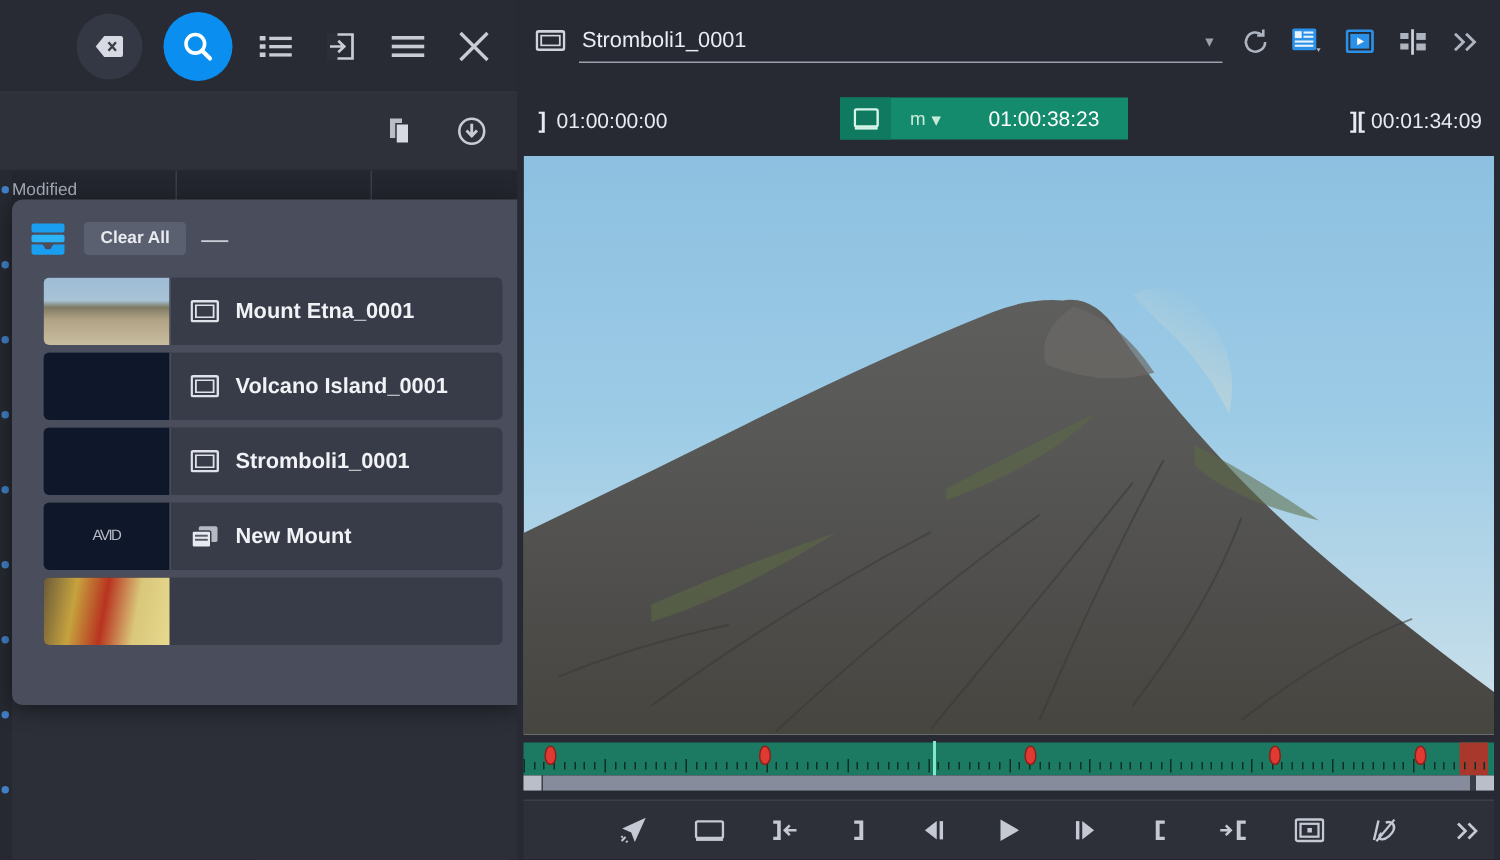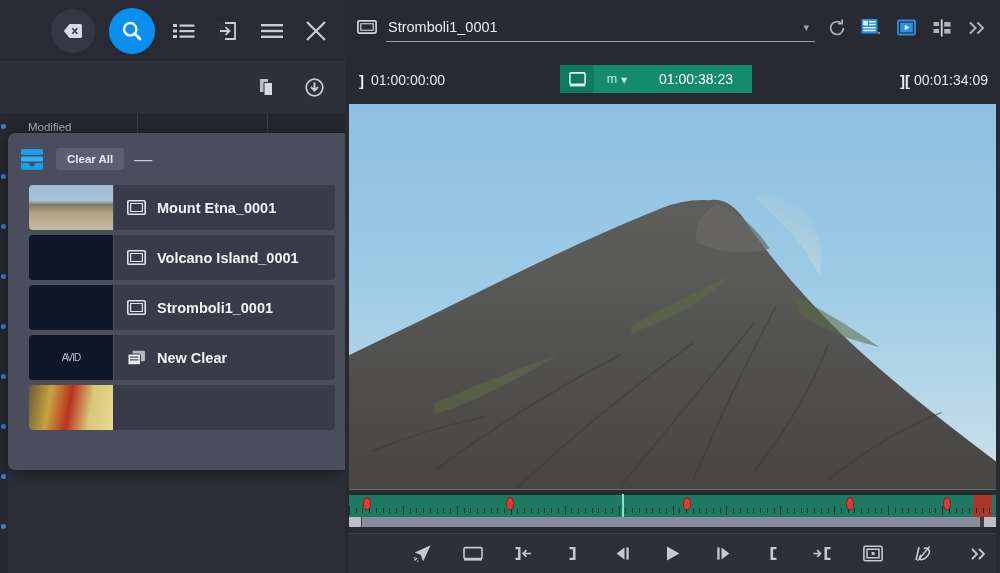--- a/index.html
+++ b/index.html
@@ -38,21 +38,21 @@
   .lp-secondbar {
     position: absolute; left: 0; top: 62px; width: 345px; height: 52px;
     background: #2e313a;
     display: flex; align-items: center; justify-content: flex-end;
     padding-right: 16px; gap: 16px;
     border-bottom: 1px solid #272a32;
   }
   .lp-colheader {
     position: absolute; left: 0; top: 114px; width: 345px; height: 26px;
     background: #23262e; color: #a6abb8; font-size: 11.5px;
-    display: flex; align-items: center; padding-left: 20px;
+    display: flex; align-items: center;
   }
   .lp-colheader .col { border-right: 1px solid #3a3e49; height: 100%;
     display: flex; align-items: center; padding-left: 8px; }
   .lp-table {
     position: absolute; left: 0; top: 140px; width: 345px; bottom: 0;
     background: #2c2f38;
   }
   .lp-row {
     height: 39px; display: flex; align-items: center;
     border-bottom: 1px solid #383b45;
@@ -333,21 +333,21 @@
           </div>
           <div class="col-body">
             <span class="ci">
               <svg width="19" height="16" viewBox="0 0 19 16">
                   <rect x="5.5" y="0.8" width="12.5" height="10.5" rx="1.2" fill="#b5b9c4"></rect>
                   <rect x="1" y="4" width="12.5" height="10.8" rx="1.2" fill="#e6e9ef" stroke="#383c48" stroke-width="1"></rect>
                   <rect x="3" y="6.5" width="8.5" height="1.3" fill="#555a68"></rect>
                   <rect x="3" y="9.2" width="8.5" height="1.3" fill="#555a68"></rect>
                 </svg>
             </span>
-            <span class="col-label">New Clear</span>
+            <span class="col-label">New Mount</span>
           </div>
         </div>
 
         <div class="col-item">
           <div class="col-thumb gfx"></div>
         </div>
 
       </div>
     </div>
   </div>

